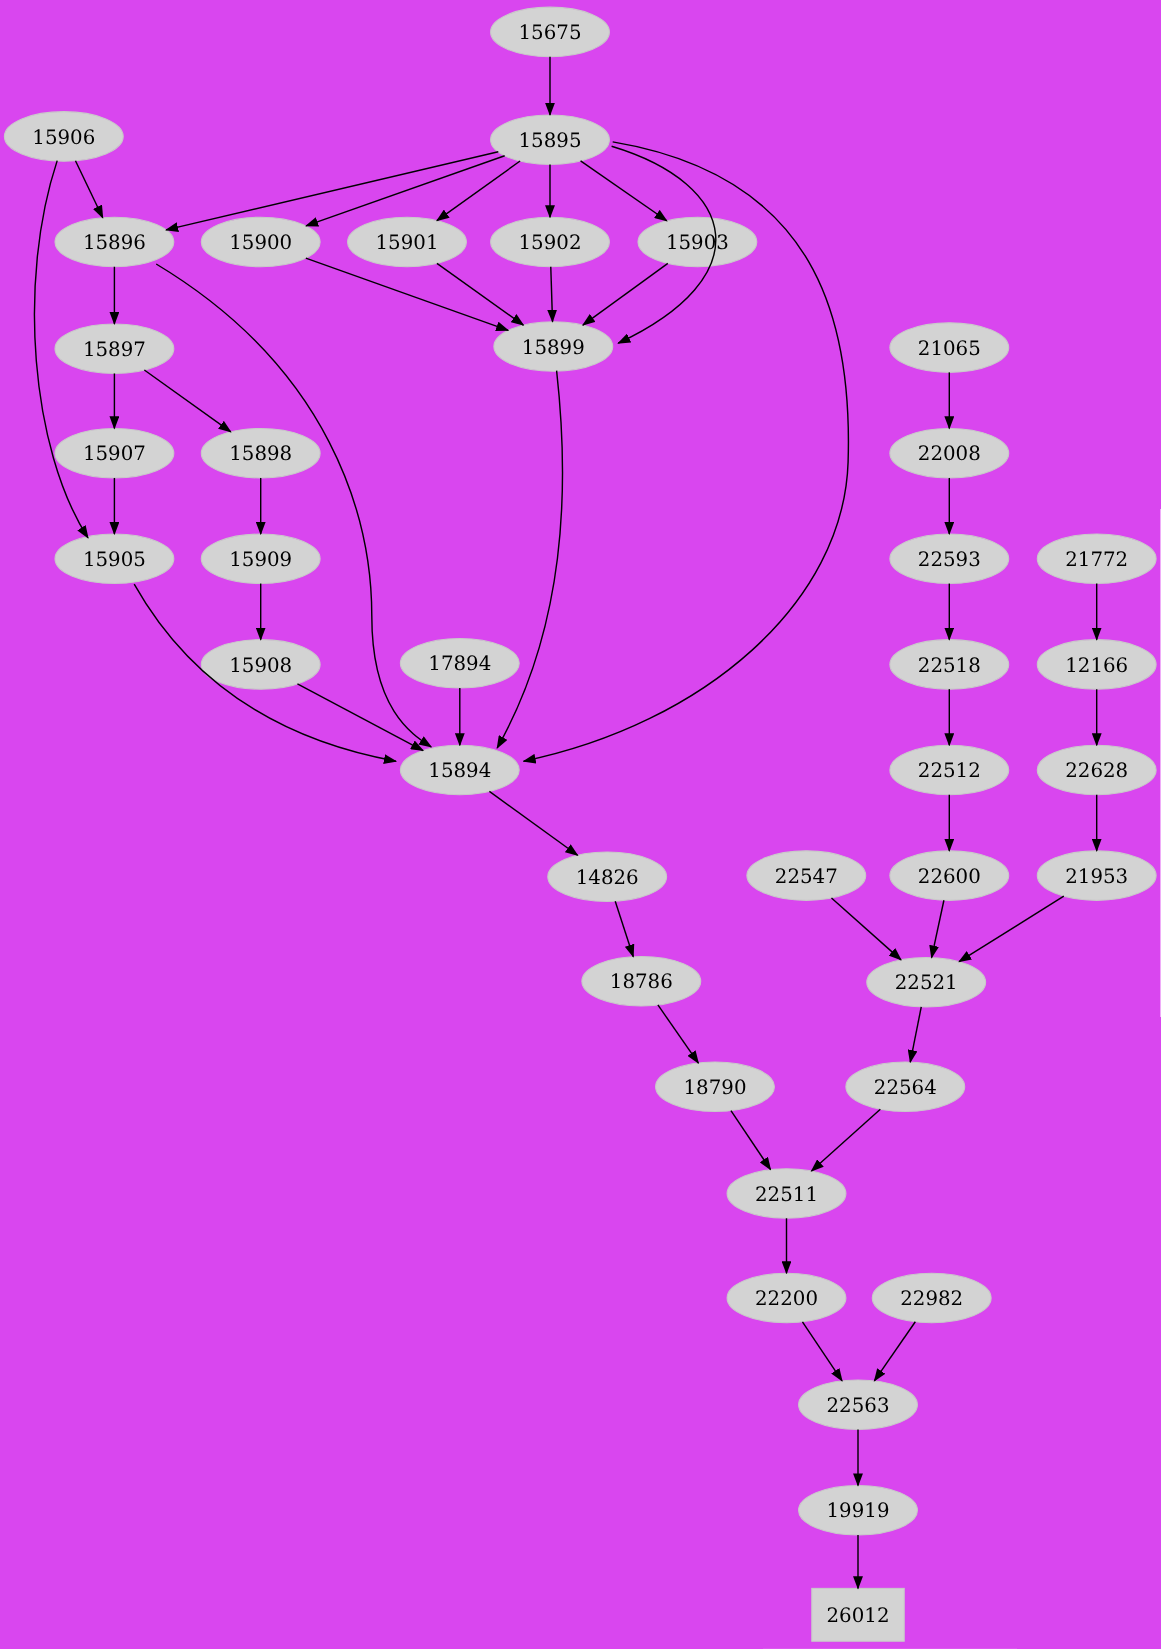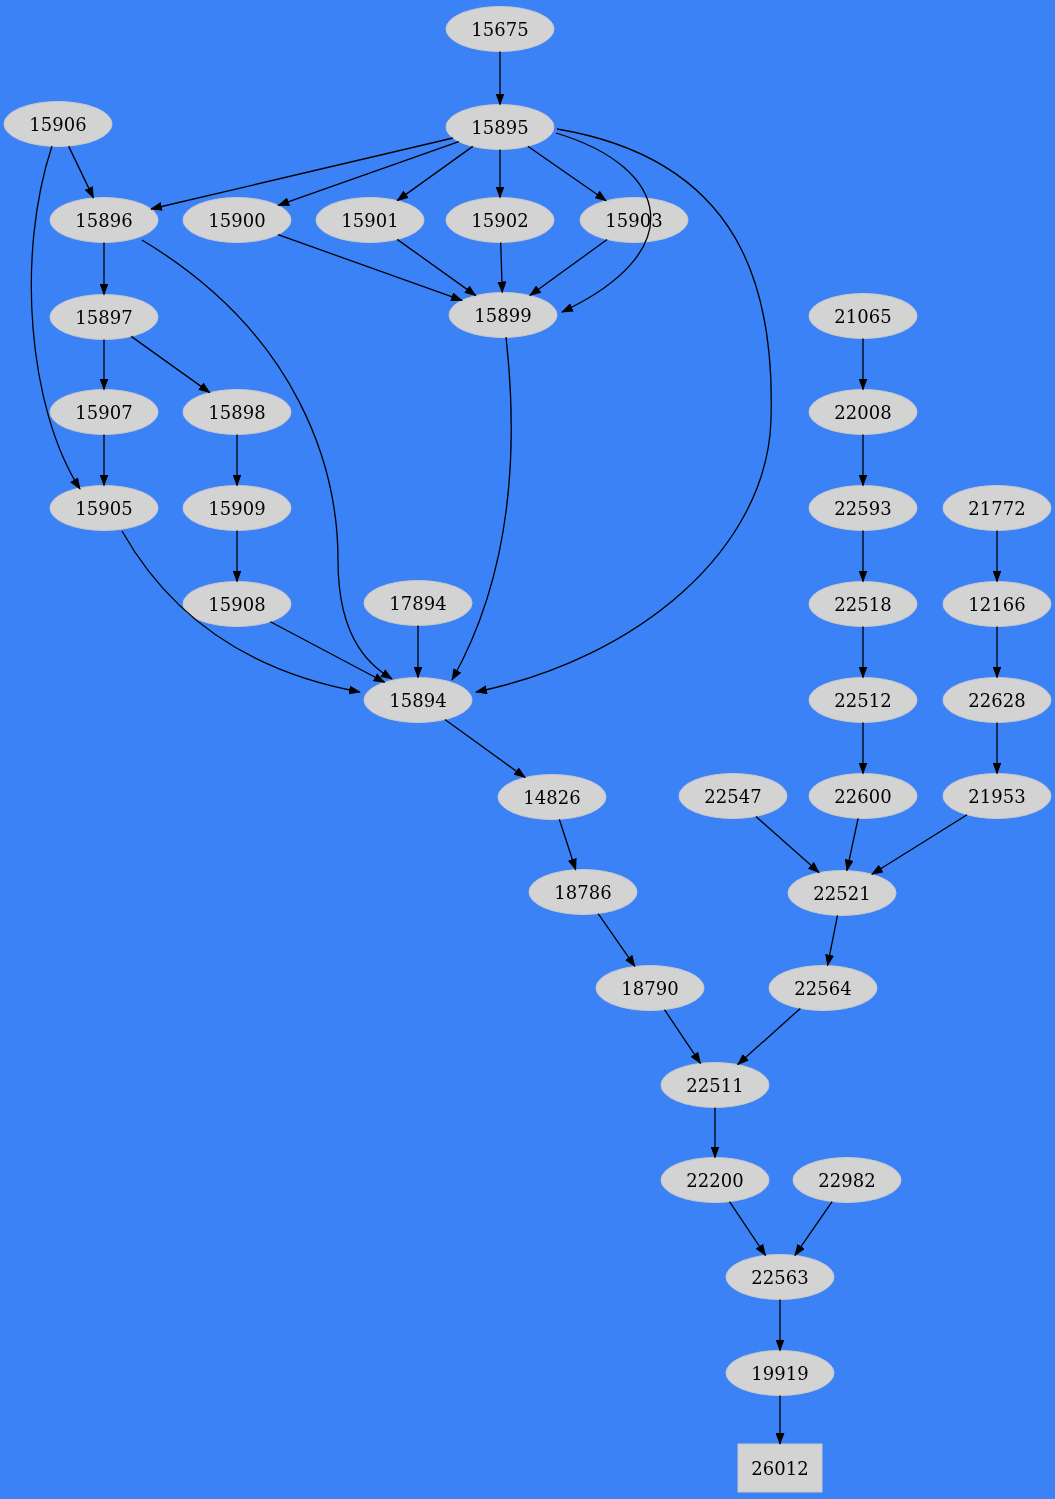--- a/index.html
+++ b/index.html
@@ -4,21 +4,21 @@
 <style>
   html, body {
     margin: 0;
     padding: 0;
     background: #ffffff;
   }
   .canvas-wrap {
     width: 1055px;
     height: 1499px;
     position: relative;
-    background: #3b82f6;
+    background: #d946ef;
   }
   svg { display: block; }
   .node-label {
     font-family: "DejaVu Serif", "Liberation Serif", serif;
     font-size: 18px;
     fill: #000000;
   }
 </style>
 </head>
 <body>

